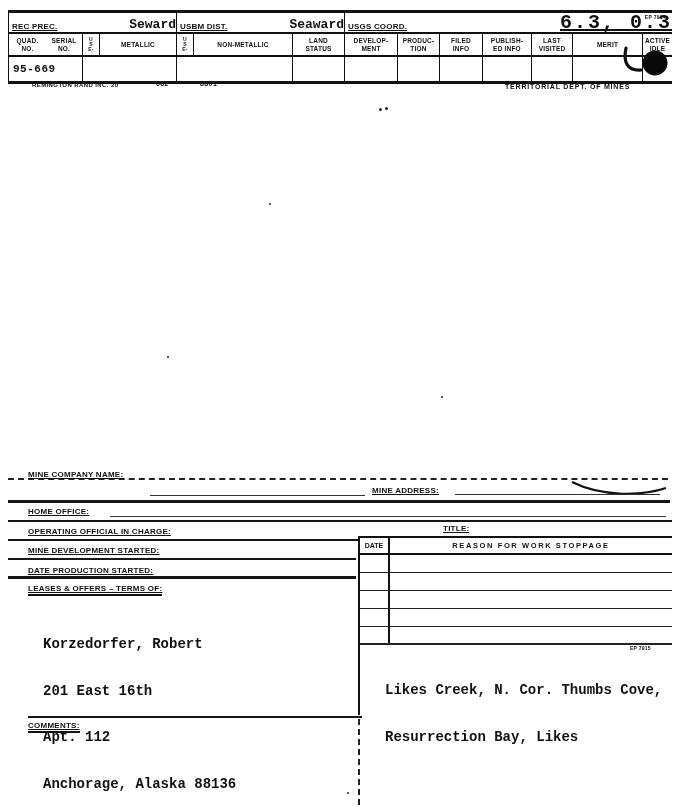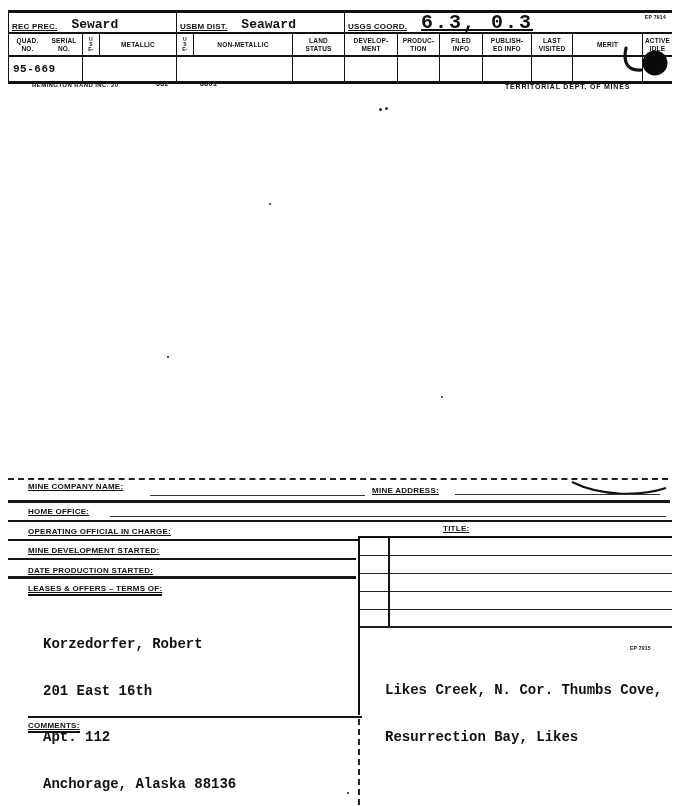--- a/index.html
+++ b/index.html
@@ -2,21 +2,21 @@
 <html><head>
 <meta charset="utf-8">
 <style>
   html,body{margin:0;padding:0;background:#e8e8e8;}
   #page{position:relative;width:678px;height:806px;background:#ffffff;color:#111;
         font-family:"Liberation Sans",sans-serif;overflow:hidden;}
   .abs{position:absolute;}
   
   #top-card{left:8px;top:10px;width:664px;border-top:3px solid #111;border-bottom:3px solid #111;}
   .trow{display:flex;box-sizing:border-box;}
-  .tcell{box-sizing:border-box;border-right:1px solid #111;position:relative;}
+  .tcell{box-sizing:border-box;border-right:1px solid #111;position:relative;justify-content:space-between;}
   .tcell:first-child{border-left:1px solid #111;}
   .tcell.noline{border-right:none;}
   #row1{height:21px;border-bottom:2px solid #111;}
   #row1 .tcell{display:flex;align-items:flex-end;padding:0 0 1px 3px;}
   .flabel{font-weight:700;font-size:8px;letter-spacing:.2px;text-decoration:underline;white-space:nowrap;}
   .typed{font-family:"Liberation Mono","DejaVu Sans Mono",monospace;font-weight:700;white-space:pre;}
   .typed.v1{font-size:13px;margin-left:14px;line-height:13px;}
   #row2{height:23px;border-bottom:2px solid #111;}
   #row2 .tcell{display:flex;align-items:center;justify-content:center;text-align:center;
                font-weight:700;font-size:6.5px;line-height:1.15;letter-spacing:.2px;white-space:pre-line;}
@@ -140,35 +140,39 @@
   <div class="speck" style="left:441px;top:396px;width:2px;height:2px"></div>
   <div class="speck" style="left:347px;top:792px;width:2px;height:2px"></div>
 
   <div id="bottom-card" class="abs">
 
     <div class="rule dashed" style="left:8px;width:660px;top:8px"></div>
     <svg class="abs" style="left:568px;top:9px" width="102" height="22">
       <path d="M4,3 C34,18 74,17 98,9" stroke="#111" stroke-width="2" fill="none"></path>
     </svg>
 
-    <span class="blabel" style="left:28px;top:12px">MINE COMPANY NAME:</span>
+    <span class="blabel" style="left:28px;top:0">MINE COMPANY NAME:</span>
     <span class="blabel" style="left:372px;top:16px">MINE ADDRESS:</span>
     <div class="rule thin" style="left:150px;width:215px;top:25px"></div>
     <div class="rule thin" style="left:455px;width:205px;top:24px"></div>
     <div class="rule" style="left:8px;width:662px;top:30px;border-top-width:3px"></div>
 
     <span class="blabel" style="left:28px;top:37px">HOME OFFICE:</span>
     <div class="rule thin" style="left:110px;width:556px;top:46px"></div>
     <div class="rule" style="left:8px;width:664px;top:50px"></div>
 
     <span class="blabel" style="left:28px;top:57px">OPERATING OFFICIAL IN CHARGE:</span>
     <div class="rule" style="left:8px;width:350px;top:69px"></div>
     <span class="blabel" style="left:443px;top:54px">TITLE:</span>
 
     <div id="stoppage" class="abs">
+      <div class="hdr">
+        <div class="datecol">DATE</div>
+        <div class="reasoncol">REASON FOR WORK STOPPAGE</div>
+      </div>
       <div class="srow">
           <div class="dcell"></div>
           <div class="rcell"></div>
         </div>
       <div class="srow">
           <div class="dcell"></div>
           <div class="rcell"></div>
         </div>
       <div class="srow">
           <div class="dcell"></div>

